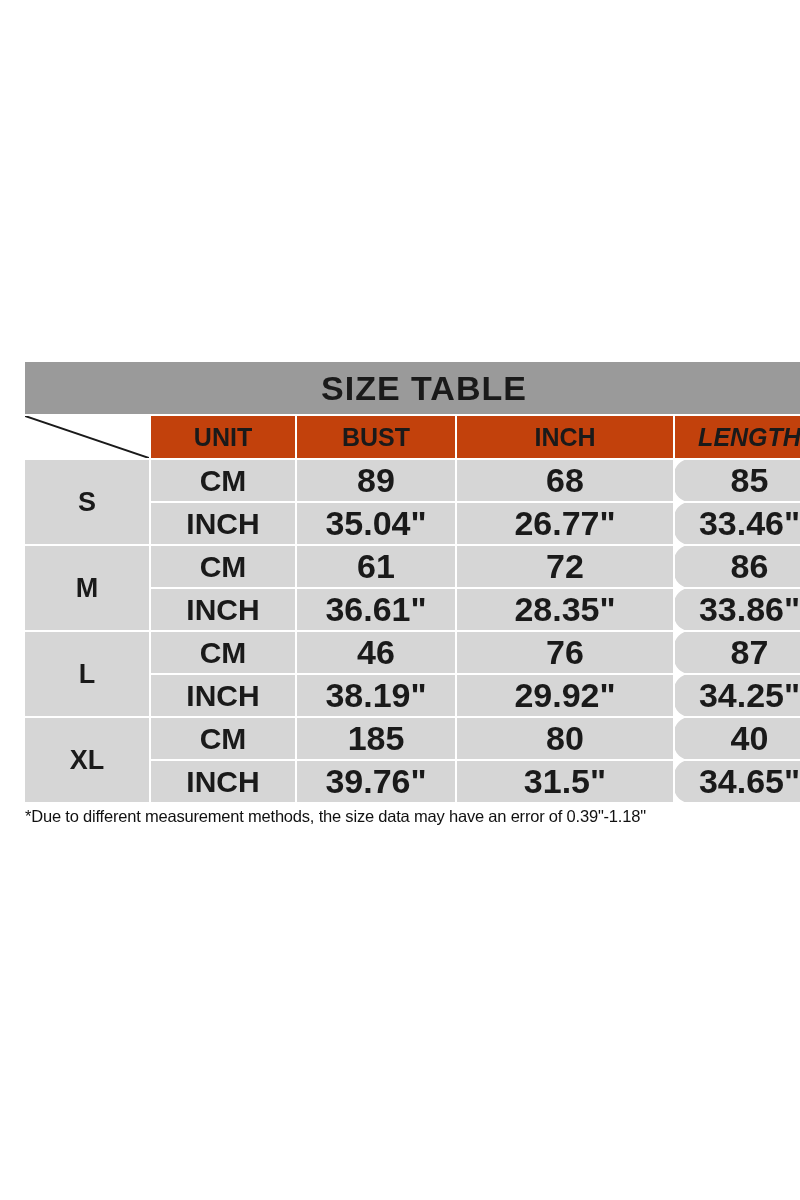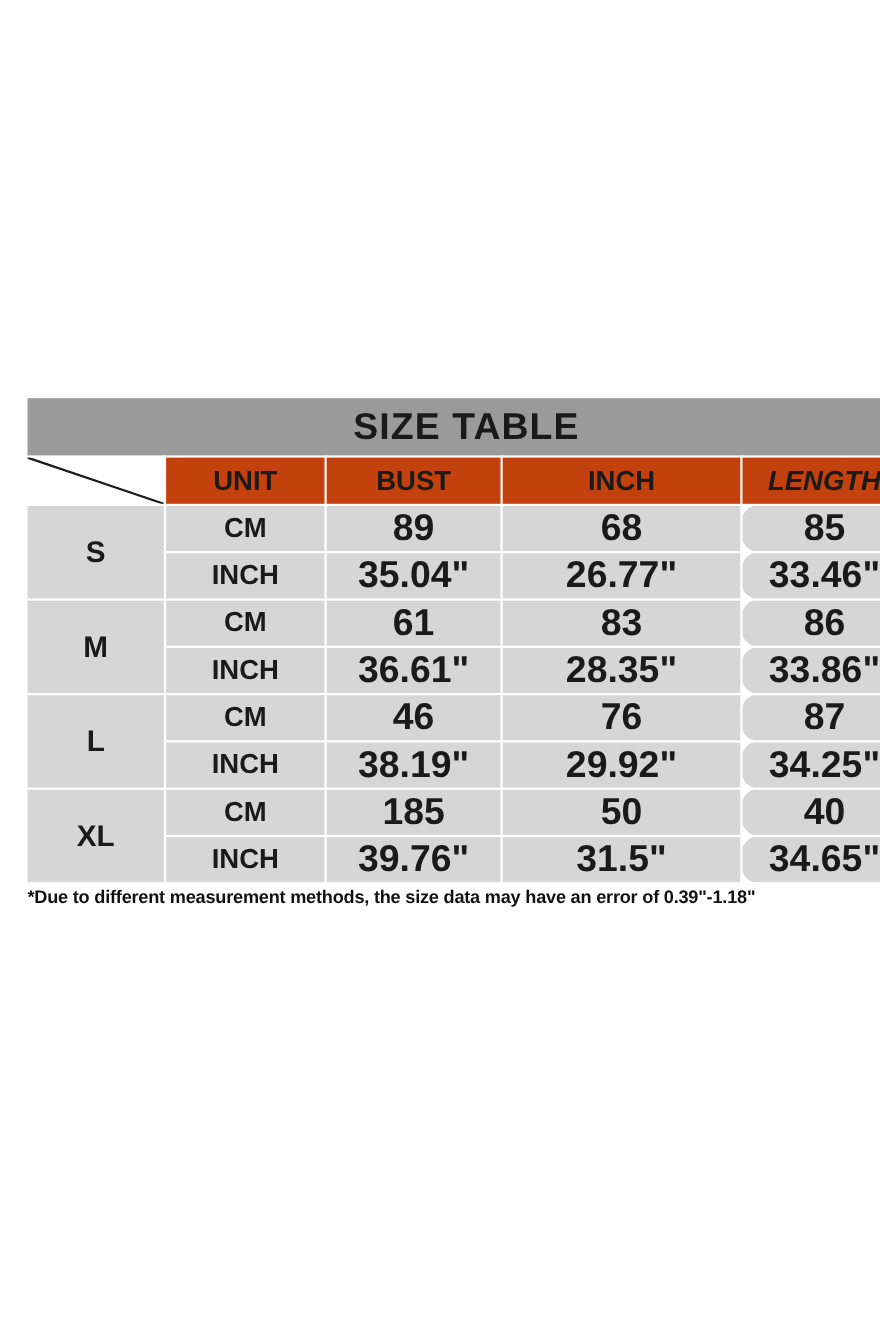--- a/index.html
+++ b/index.html
@@ -74,21 +74,21 @@
   
   .size-label {
     background: #d6d6d6;
     font-size: 27px;
     border-left: none;
   }
 
   
   .unit-cell {
     background: #d6d6d6;
-    font-size: 25px;
+    font-size: 30px;
     height: 41px;
   }
   .val-cell {
     background: #d6d6d6;
     font-size: 34px;
     height: 41px;
   }
   .val-cell.last, .unit-cell.last {
     border-right: none;
     border-radius: 16px;
@@ -100,21 +100,21 @@
   col.c1 { width: 146px; }
   col.c2 { width: 160px; }
   col.c3 { width: 218px; }
   col.c4 { width: 150px; }
 
   .note {
     width: 720px;
     box-sizing: border-box;
     padding: 3px 2px 4px 2px;
     font-size: 16.5px;
-    font-weight: bold;
+    font-weight: normal;
     color: #111111;
     background: #ffffff;
     white-space: nowrap;
     letter-spacing: -0.2px;
   }
 </style>
 </head>
 <body>
 
 <div id="size-table-wrap">
@@ -155,21 +155,21 @@
         <td class="unit-cell">INCH</td>
         <td class="val-cell">35.04"</td>
         <td class="val-cell">26.77"</td>
         <td class="val-cell last">33.46"</td>
       </tr>
 
       <tr>
         <td class="size-label" rowspan="2">M</td>
         <td class="unit-cell">CM</td>
         <td class="val-cell">61</td>
-        <td class="val-cell">83</td>
+        <td class="val-cell">72</td>
         <td class="val-cell last">86</td>
       </tr>
       <tr>
         <td class="unit-cell">INCH</td>
         <td class="val-cell">36.61"</td>
         <td class="val-cell">28.35"</td>
         <td class="val-cell last">33.86"</td>
       </tr>
 
       <tr>
@@ -183,21 +183,21 @@
         <td class="unit-cell">INCH</td>
         <td class="val-cell">38.19"</td>
         <td class="val-cell">29.92"</td>
         <td class="val-cell last">34.25"</td>
       </tr>
 
       <tr>
         <td class="size-label" rowspan="2">XL</td>
         <td class="unit-cell">CM</td>
         <td class="val-cell">185</td>
-        <td class="val-cell">50</td>
+        <td class="val-cell">80</td>
         <td class="val-cell last">40</td>
       </tr>
       <tr>
         <td class="unit-cell">INCH</td>
         <td class="val-cell">39.76"</td>
         <td class="val-cell">31.5"</td>
         <td class="val-cell last">34.65"</td>
       </tr>
     </tbody>
   </table>

